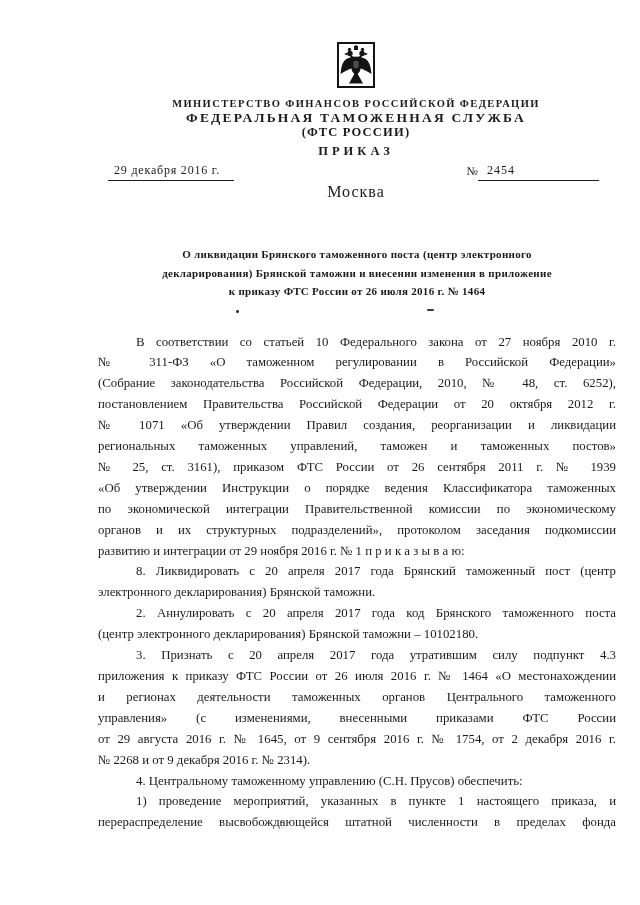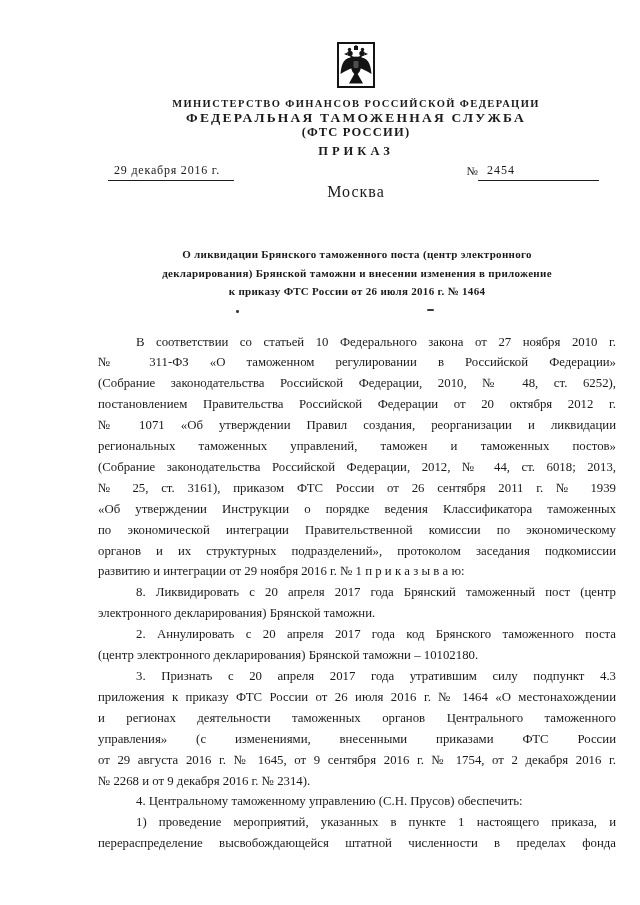--- a/index.html
+++ b/index.html
@@ -87,21 +87,20 @@
       <div class="tline">к приказу ФТС России от 26 июля 2016 г. № 1464</div>
     </div>
 
   <div class="body">
       <div class="bline ind just">В соответствии со статьей 10 Федерального закона от 27 ноября 2010 г.</div>
       <div class="bline just">№ 311-ФЗ «О таможенном регулировании в Российской Федерации»</div>
       <div class="bline just">(Собрание законодательства Российской Федерации, 2010, № 48, ст. 6252),</div>
       <div class="bline just">постановлением Правительства Российской Федерации от 20 октября 2012 г.</div>
       <div class="bline just">№ 1071 «Об утверждении Правил создания, реорганизации и ликвидации</div>
       <div class="bline just">региональных таможенных управлений, таможен и таможенных постов»</div>
-      <div class="bline just">(Собрание законодательства Российской Федерации, 2012, № 44, ст. 6018; 2013,</div>
       <div class="bline just">№ 25, ст. 3161), приказом ФТС России от 26 сентября 2011 г. № 1939</div>
       <div class="bline just">«Об утверждении Инструкции о порядке ведения Классификатора таможенных</div>
       <div class="bline just">по экономической интеграции Правительственной комиссии по экономическому</div>
       <div class="bline just">органов и их структурных подразделений», протоколом заседания подкомиссии</div>
       <div class="bline">развитию и интеграции от 29 ноября 2016 г. № 1 п р и к а з ы в а ю:</div>
       <div class="bline ind just">8. Ликвидировать с 20 апреля 2017 года Брянский таможенный пост (центр</div>
       <div class="bline">электронного декларирования) Брянской таможни.</div>
       <div class="bline ind just">2. Аннулировать с 20 апреля 2017 года код Брянского таможенного поста</div>
       <div class="bline">(центр электронного декларирования) Брянской таможни – 10102180.</div>
       <div class="bline ind just">3. Признать с 20 апреля 2017 года утратившим силу подпункт 4.3</div>

